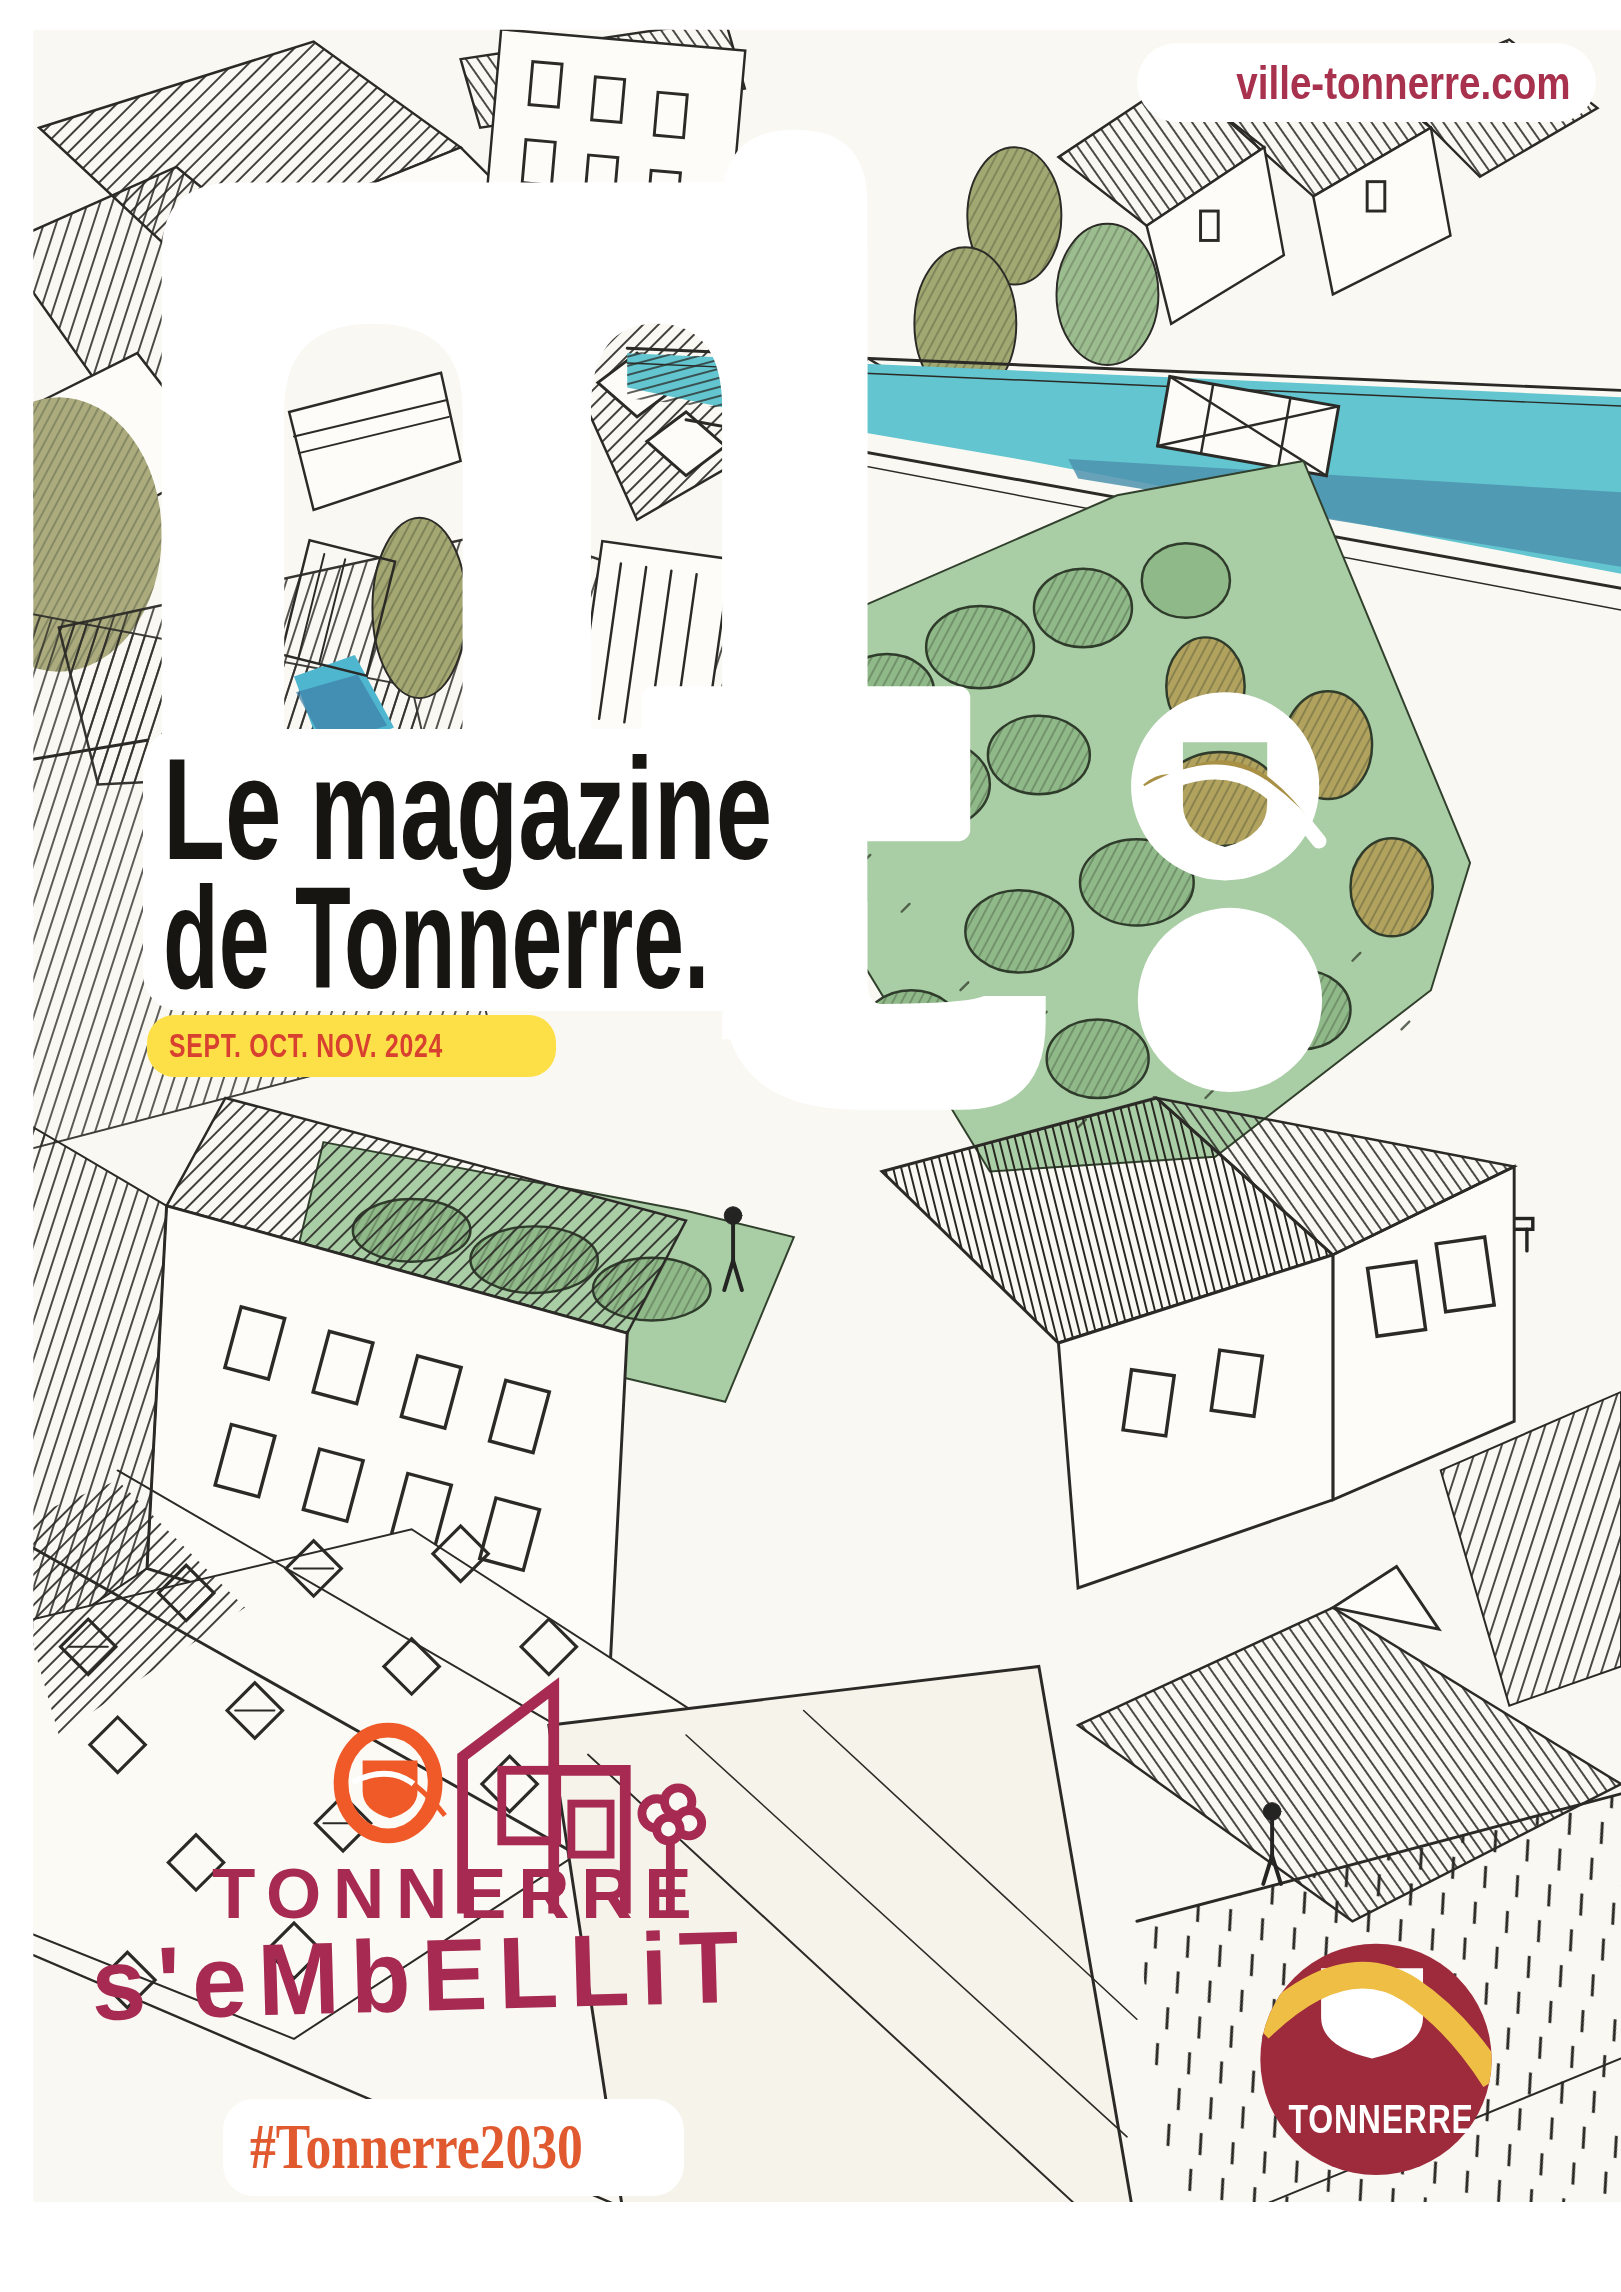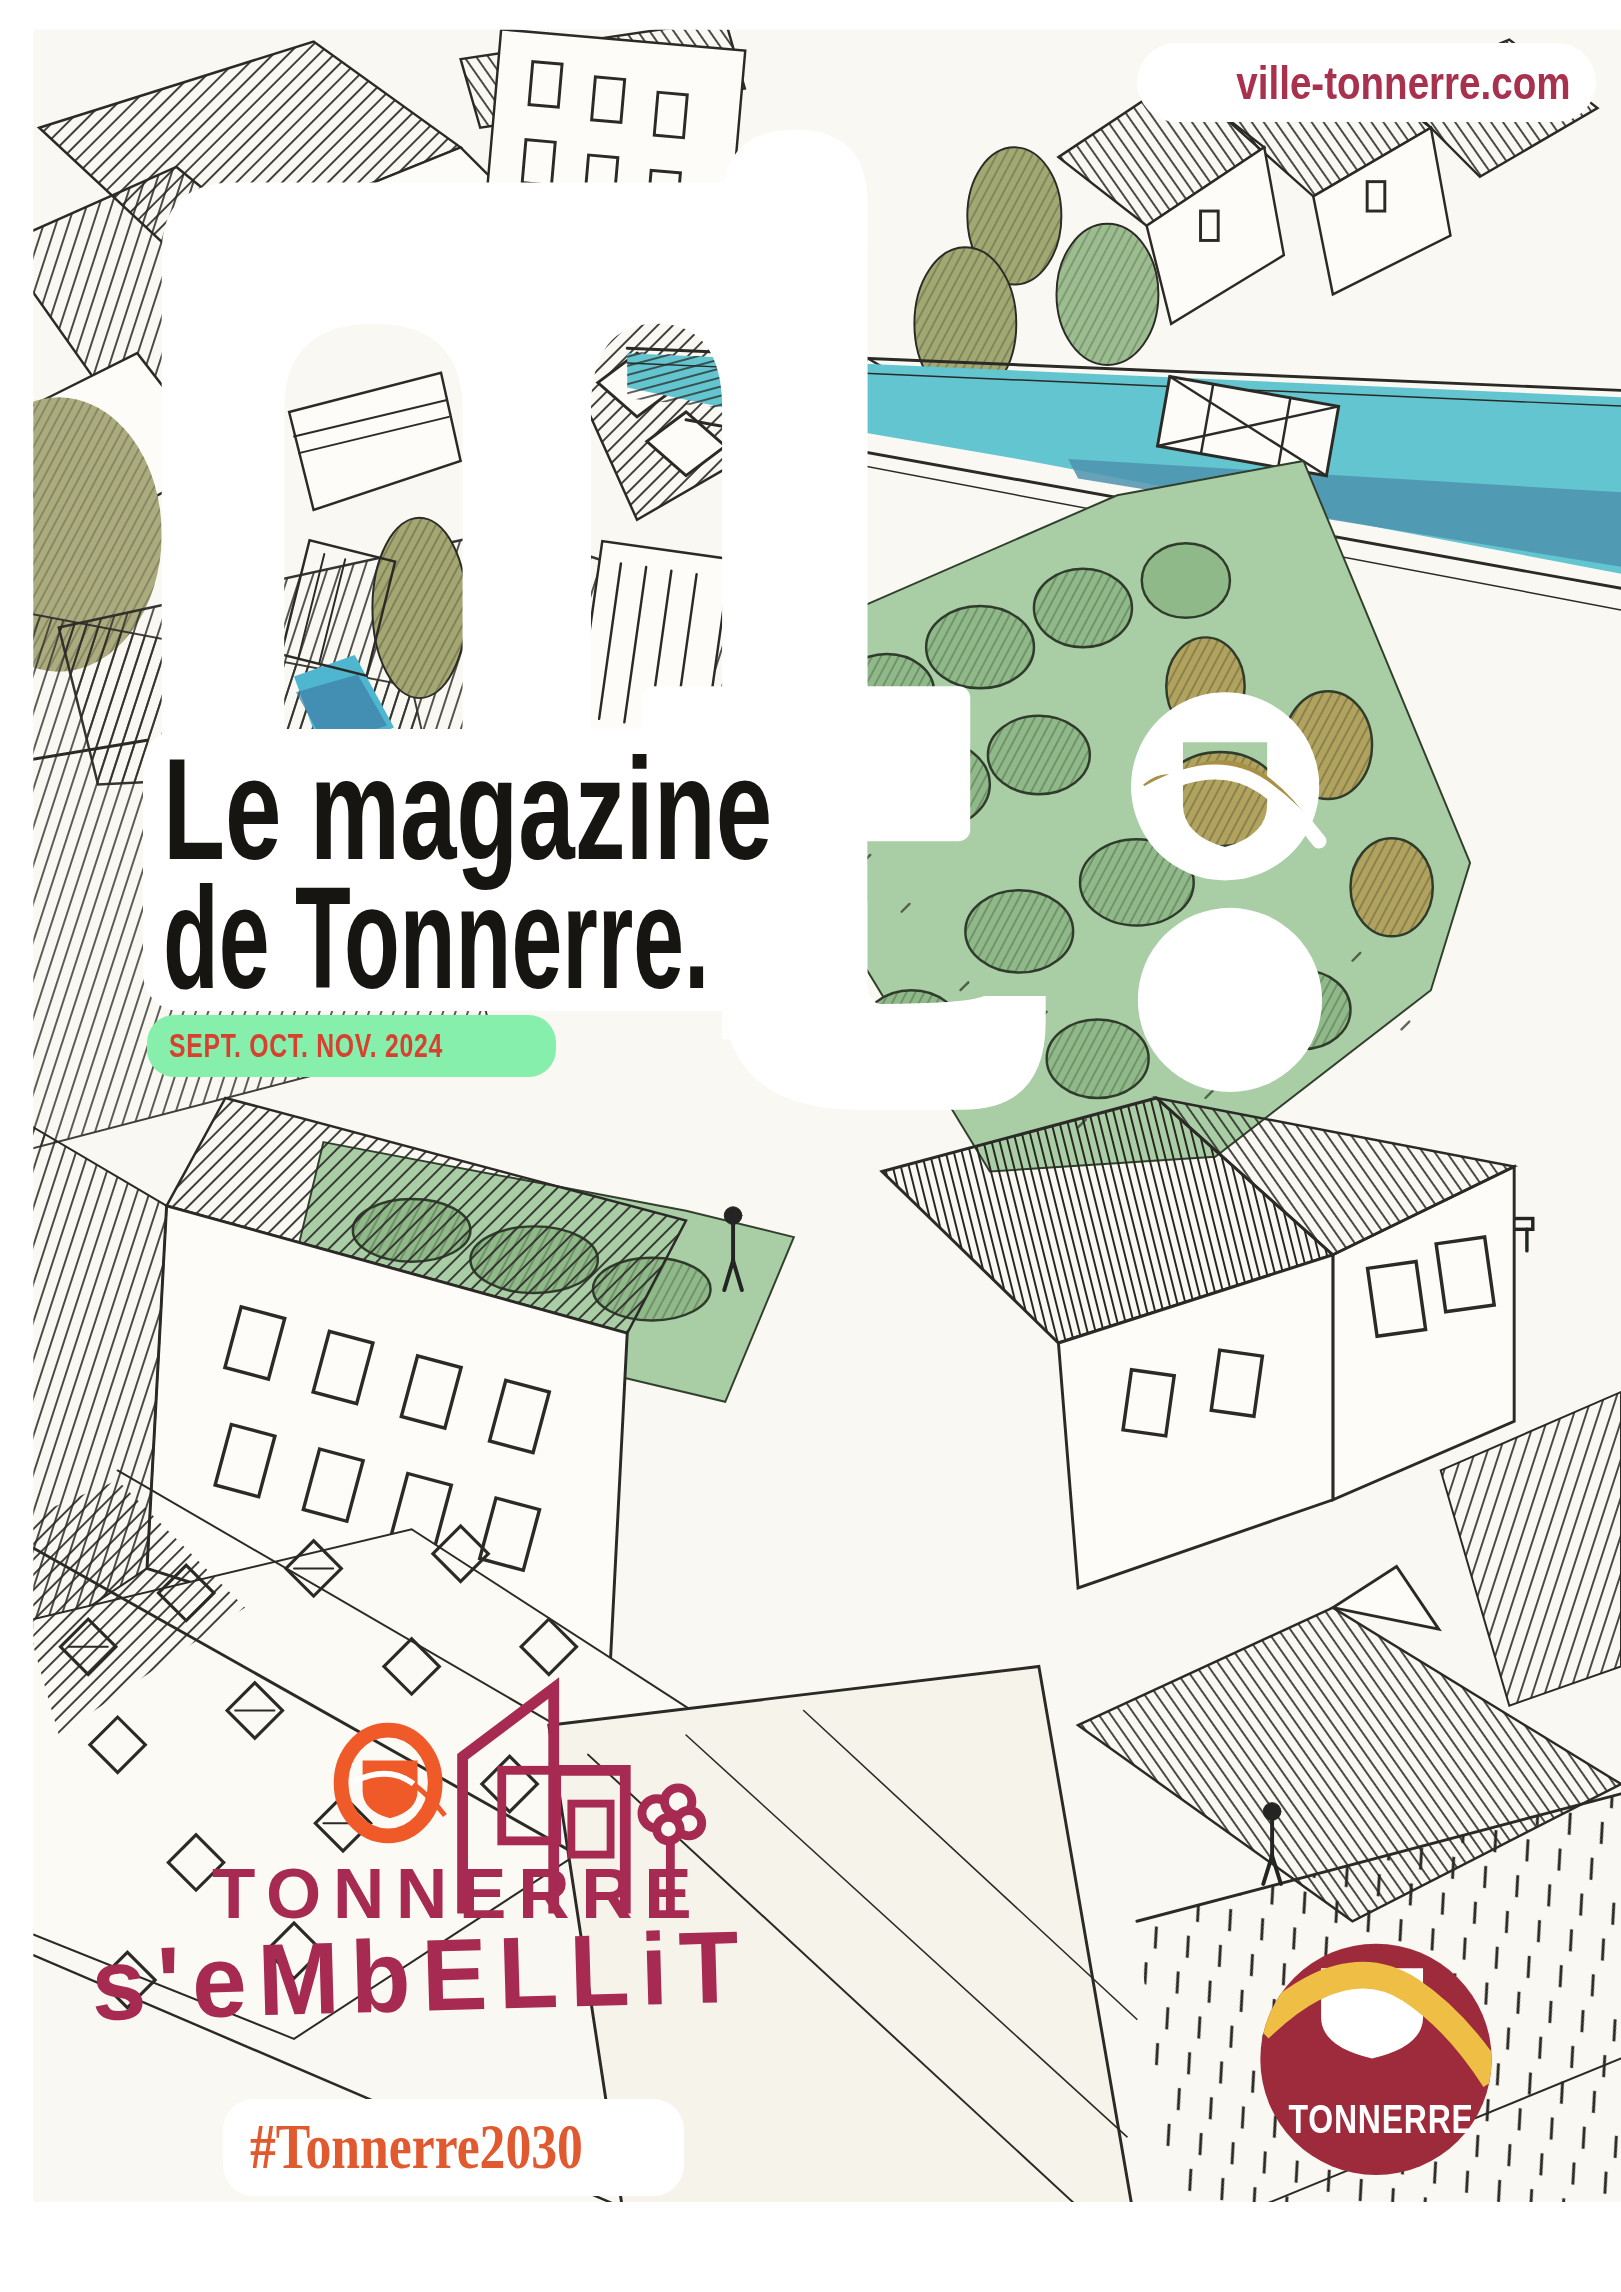--- a/index.html
+++ b/index.html
@@ -8,21 +8,21 @@
   #sketch{position:absolute;left:0;top:0;}
   .abs{position:absolute;}
   
   #url-pill{top:43px;right:25.5px;background:#ffffff;border-radius:45px;padding:11.8px 25.5px;}
   #url-pill span{display:inline-block;font-size:47px;font-weight:bold;color:#a8314e;
     transform:scaleX(.82);transform-origin:right center;letter-spacing:0;}
   #title-blob{left:143px;top:729px;width:645px;height:282px;background:#ffffff;border-radius:37px;}
   .title-line{left:163px;color:#171512;font-weight:bold;font-size:145px;line-height:1;white-space:nowrap;transform-origin:left top;}
   #title-line1{top:737px;transform:scaleX(.70);}
   #title-line2{top:866px;transform:scaleX(.63);}
-  #date-pill{left:147px;top:1015px;background:#86efac;border-radius:27.4px;padding:11.8px 21.6px;}
+  #date-pill{left:147px;top:1015px;background:#fde047;border-radius:27.4px;padding:11.8px 21.6px;}
   #date-pill span{display:inline-block;font-size:33px;font-weight:bold;color:#d8402f;
     letter-spacing:1px;transform:scaleX(.75);transform-origin:left center;white-space:nowrap;}
   #campaign-city{left:212px;top:1853px;font-size:71px;font-weight:bold;color:#a62a52;
     letter-spacing:11.8px;white-space:nowrap;transform:scaleX(1);transform-origin:left top;}
   #campaign-tagline{left:90px;top:1927px;font-size:102px;font-weight:bold;color:#a62a52;
     letter-spacing:11.8px;white-space:nowrap;transform:rotate(-1.6deg) scaleX(.96);transform-origin:left top;}
   #hashtag-pill{left:223px;top:2099px;background:#ffffff;border-radius:31px;padding:11.8px 27.4px;font-family:Liberation Serif, serif;}
   #hashtag-pill span{display:inline-block;font-size:63px;font-weight:bold;color:#e0592f;
     transform:scaleX(.82);transform-origin:left center;white-space:nowrap;}
   #badge-label{left:1264px;top:2096px;width:223px;text-align:center;font-size:41px;font-weight:bold;

